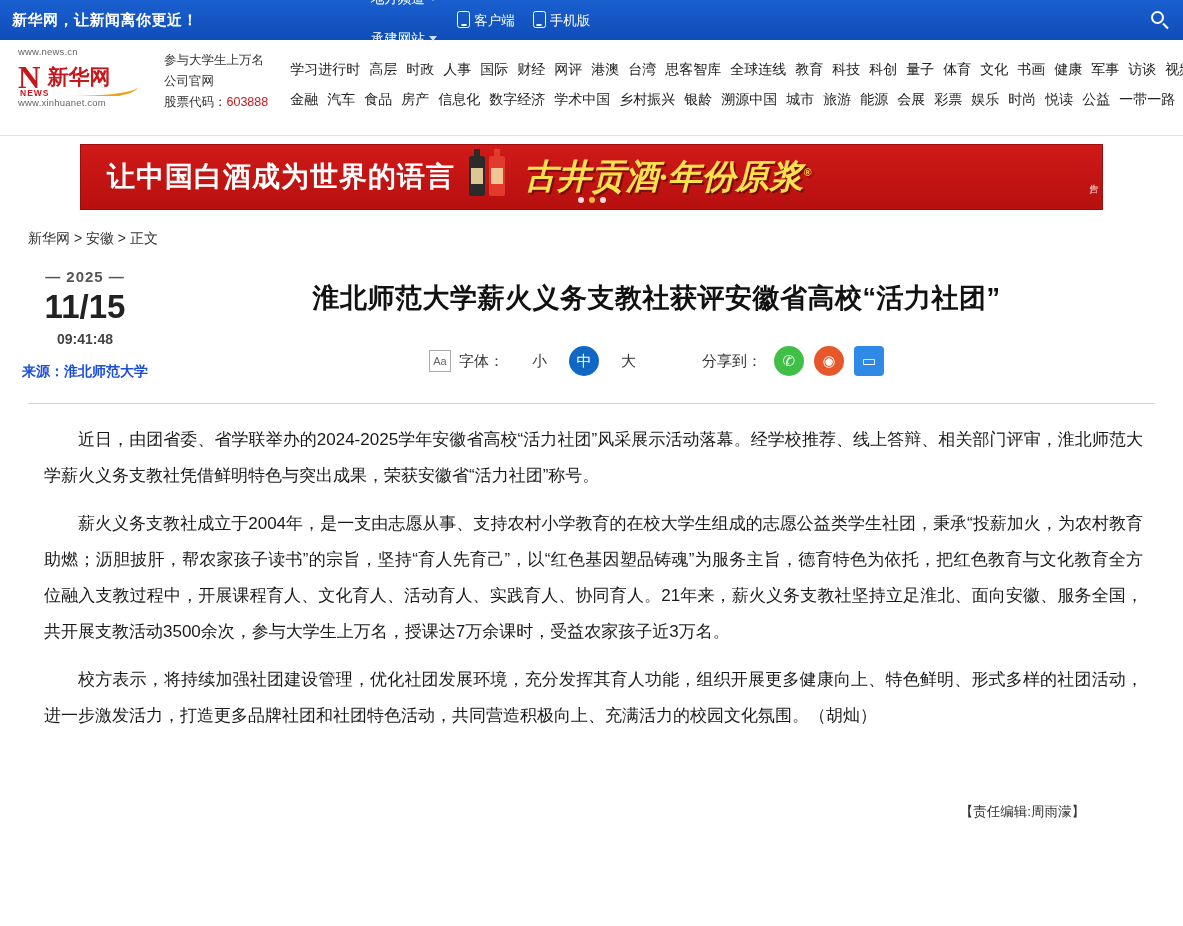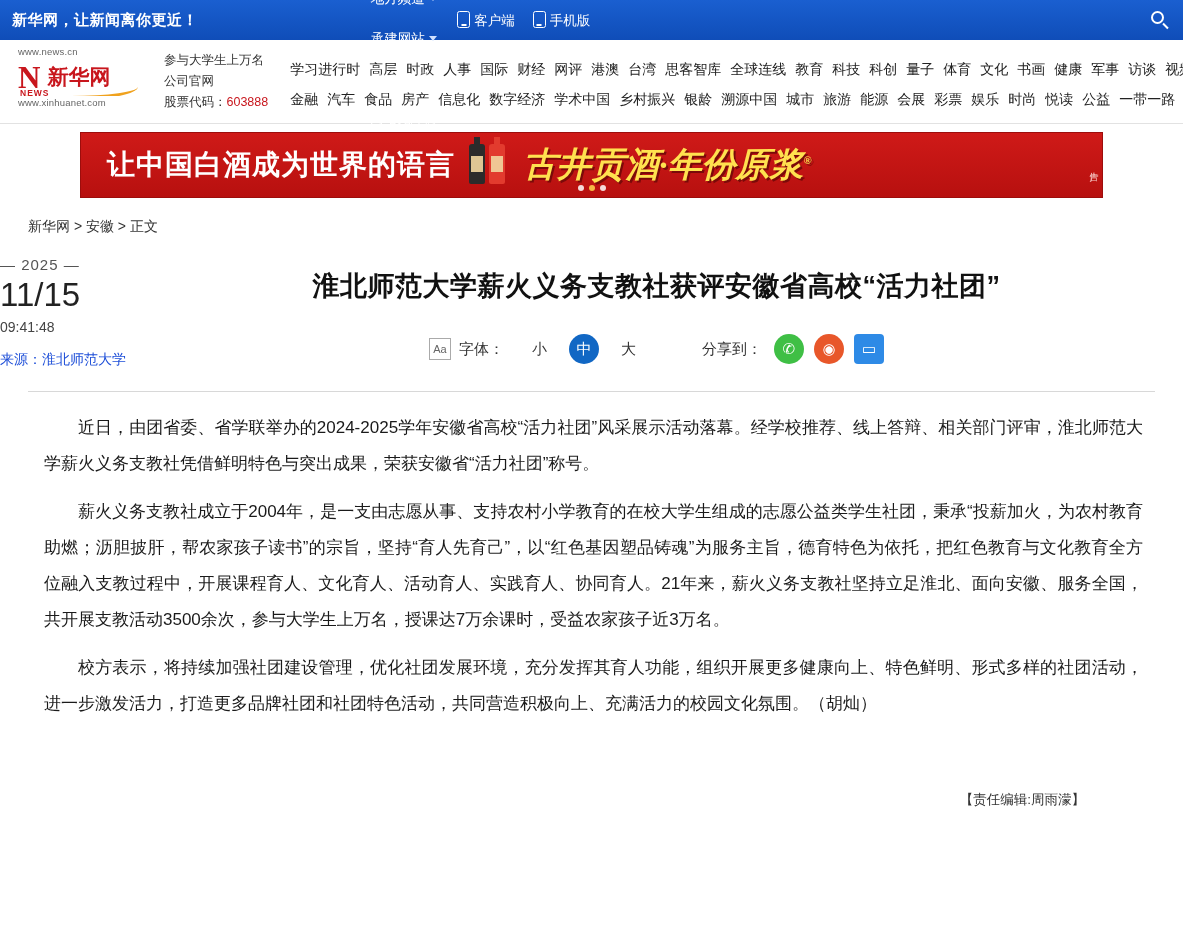--- a/index.html
+++ b/index.html
@@ -91,21 +91,21 @@
   .search-ico .handle {
     position: absolute;
     width: 7px; height: 2px;
     background: #fff;
     transform: rotate(45deg);
     left: 11px; top: 14px;
   }
 
   
   .logorow {
-    height: 84px;
+    height: 96px;
     display: flex;
     align-items: flex-start;
     border-bottom: 1px solid #e2e2e2;
     padding-top: 4px;
   }
   .logo-block {
     width: 130px;
     margin-left: 18px;
     padding-top: 2px;
   }
@@ -280,22 +280,24 @@
   }
   .breadcrumb a { color: #333; text-decoration: none; cursor: pointer; }
 
   
   .article-wrap {
     display: flex;
     margin-top: 14px;
   }
   .date-col {
     width: 170px;
+    text-align: center;
     color: #444;
     padding-top: 6px;
+    font-weight: bold;
   }
   .date-year {
     font-size: 15px;
     color: #555;
     letter-spacing: 1px;
   }
   .date-md {
     font-size: 33px;
     color: #222;
     line-height: 44px;

